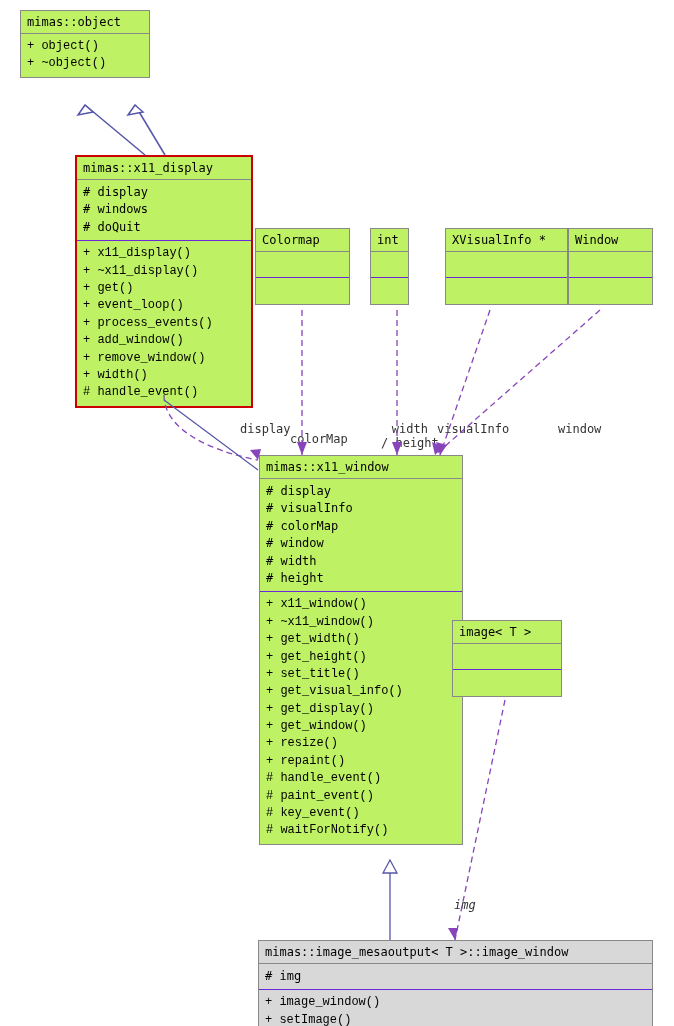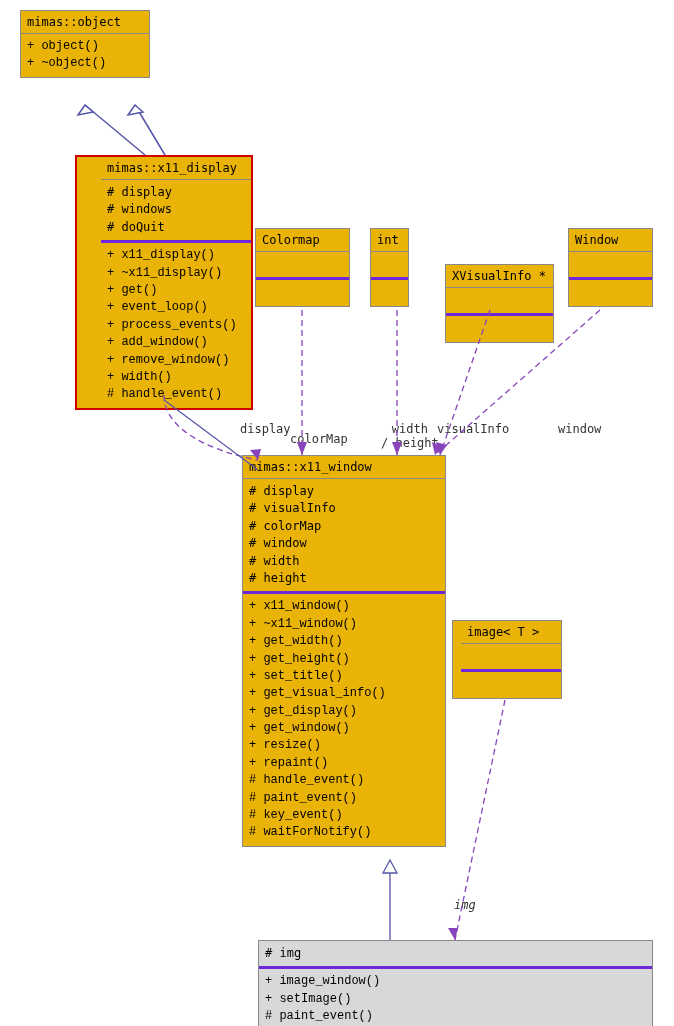--- a/index.html
+++ b/index.html
@@ -9,40 +9,39 @@
       font-size: 12px;
       width: 674px;
       height: 1026px;
       position: relative;
       overflow: hidden;
     }
 
     .uml-box {
       position: absolute;
       border: 1px solid #888;
-      background: #eab308;
+      background: #bef264;
     }
 
     .uml-box.red-border {
       border: 2px solid #cc0000;
-      padding-left: 24px;
     }
 
     .uml-box.gray-bg {
       background: #d8d8d8;
     }
 
     .uml-header {
       border-bottom: 1px solid #888;
       padding: 4px 6px;
       text-align: left;
     }
 
     .uml-section {
-      border-bottom: 3px solid #6d28d9;
+      border-bottom: 1px solid #6d28d9;
       padding: 4px 6px;
       text-align: left;
       white-space: pre;
       line-height: 1.45;
     }
 
     .uml-section:last-child {
       border-bottom: none;
       font-family: Liberation Mono, monospace;
     }
@@ -93,33 +92,33 @@
   <div class="uml-section">&nbsp;</div>
   <div class="uml-section">&nbsp;</div>
 </div>
 
 <div class="uml-box" style="left:370px; top:228px; width:39px;">
   <div class="uml-header">int</div>
   <div class="uml-section">&nbsp;</div>
   <div class="uml-section">&nbsp;</div>
 </div>
 
-<div class="uml-box" style="left:445px; top:228px; width:109px;margin-top:36px;">
+<div class="uml-box" style="left:445px; top:228px; width:123px;">
   <div class="uml-header">XVisualInfo *</div>
   <div class="uml-section">&nbsp;</div>
   <div class="uml-section">&nbsp;</div>
 </div>
 
 <div class="uml-box" style="left:568px; top:228px; width:85px;">
   <div class="uml-header">Window</div>
   <div class="uml-section">&nbsp;</div>
   <div class="uml-section">&nbsp;</div>
 </div>
 
-<div class="uml-box" style="left:242px; top:455px; width:204px;">
+<div class="uml-box" style="left:259px; top:455px; width:204px;">
   <div class="uml-header">mimas::x11_window</div>
   <div class="uml-section"># display
 # visualInfo
 # colorMap
 # window
 # width
 # height</div>
   <div class="uml-section">+ x11_window()
 + ~x11_window()
 + get_width()
@@ -129,27 +128,28 @@
 + get_display()
 + get_window()
 + resize()
 + repaint()
 # handle_event()
 # paint_event()
 # key_event()
 # waitForNotify()</div>
 </div>
 
-<div class="uml-box" style="left:452px; top:620px; width:110px;padding-left:8px;">
+<div class="uml-box" style="left:452px; top:620px; width:110px;">
   <div class="uml-header">image&lt; T &gt;</div>
   <div class="uml-section">&nbsp;</div>
   <div class="uml-section">&nbsp;</div>
 </div>
 
 <div class="uml-box gray-bg" style="left:258px; top:940px; width:395px;">
+  <div class="uml-header">mimas::image_mesaoutput&lt; T &gt;::image_window</div>
   <div class="uml-section"># img</div>
   <div class="uml-section">+ image_window()
 + setImage()
 # paint_event()</div>
 </div>
 
 <div class="label-text" style="left:240px; top:422px;text-align:right;">display</div>
 <div class="label-text" style="left:290px; top:432px;">colorMap</div>
 <div class="label-text" style="left:381px; top:422px;text-align:center;">width<br>/ height</div>
 <div class="label-text" style="left:437px; top:422px;">visualInfo</div>

